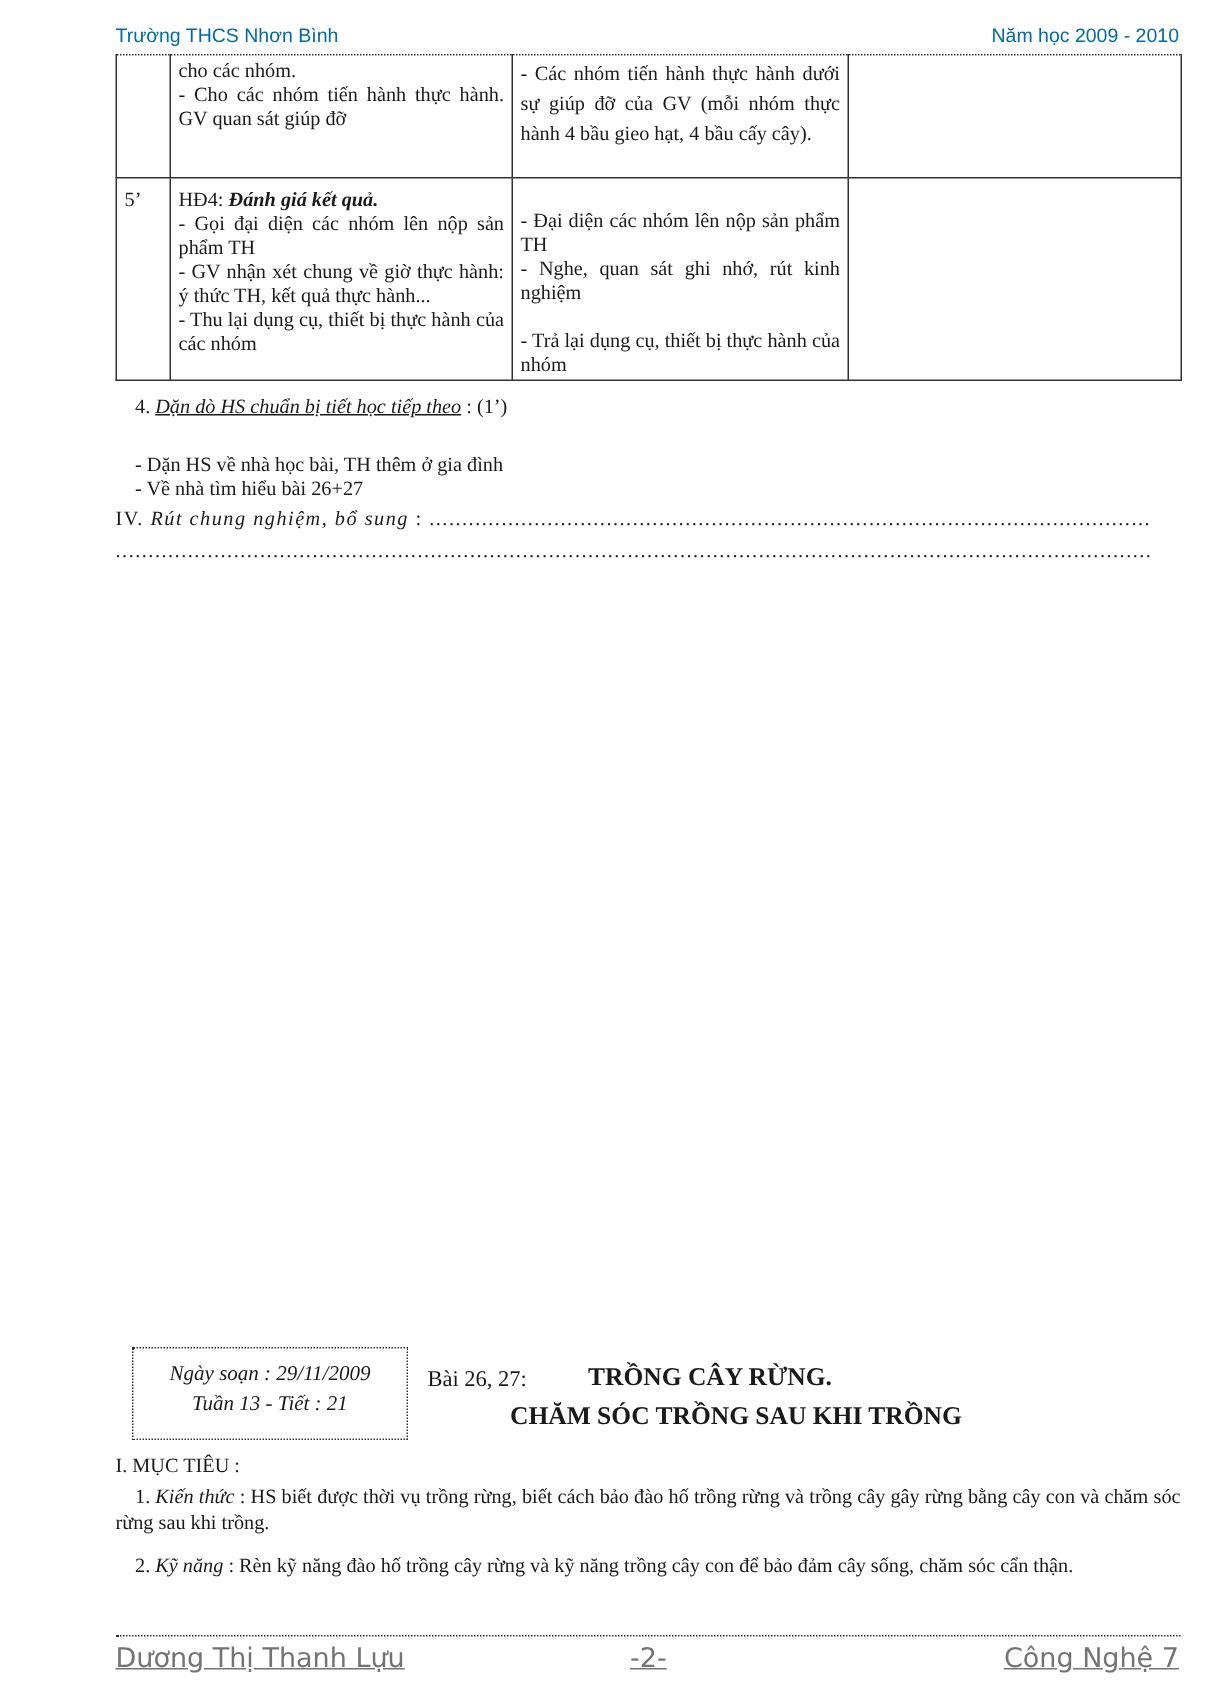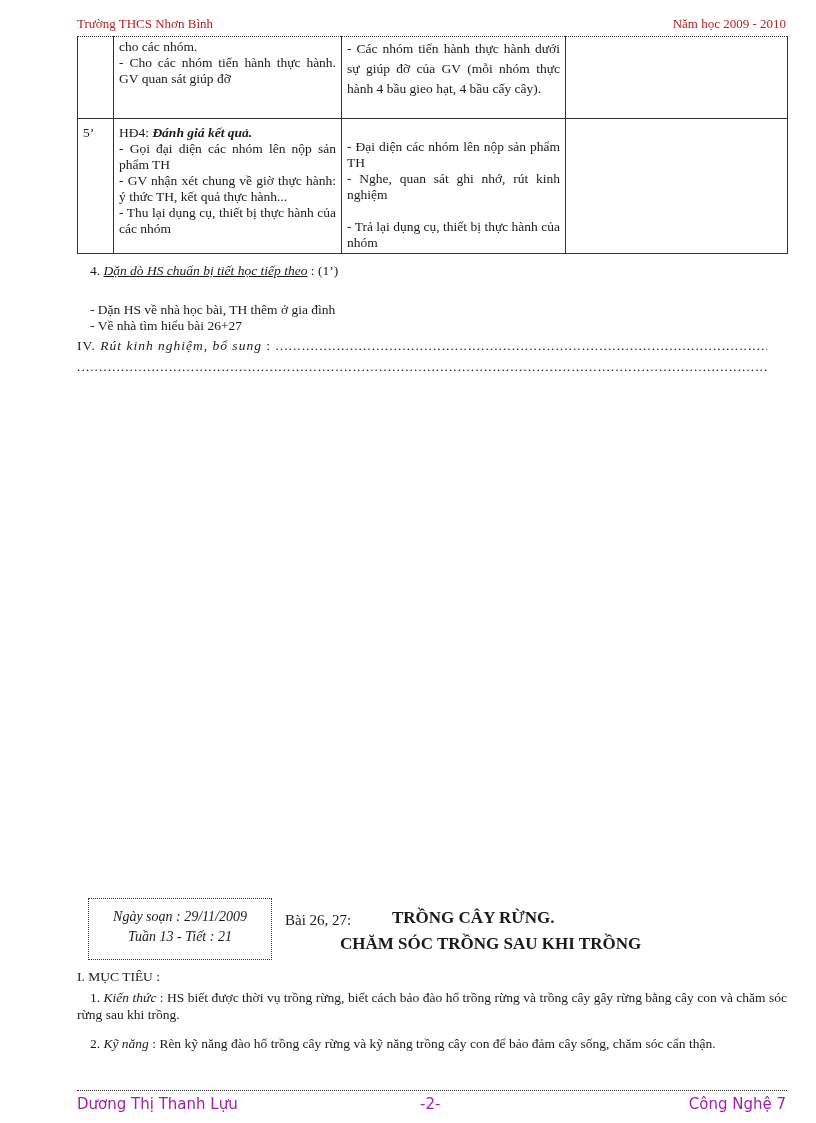--- a/index.html
+++ b/index.html
@@ -1,37 +1,37 @@
 <!DOCTYPE html>
 <html><head>
 <meta charset="utf-8">
 <style>
   html, body { margin: 0; padding: 0; background: #ffffff; }
   body { width: 816px; height: 1123px; position: relative; overflow: hidden;
          font-family: "Liberation Serif", serif; color: #1a1a1a; }
   .abs { position: absolute; }
-  .hdr { font-family: Liberation Serif, serif; font-size: 13px; color: #b91c1c; }
+  .hdr { font-family: Liberation Sans, sans-serif; font-size: 13px; color: #0369a1; }
   table.lesson { position: absolute; left: 77px; top: 36px; width: 710px;
                  border-collapse: collapse; table-layout: fixed; font-size: 13.5px; line-height: 16px; }
   table.lesson td, table.lesson th { border: 1px solid #333; vertical-align: top; padding: 2px 5px; }
   table.lesson th { font-weight: normal; text-align: center; height: 18px; }
   table.lesson tr.dotted-top td { border-top: 1px dotted #333; }
   .just { text-align: justify; }
   .tg { text-align: left; }
   .blk { display: block; }
   .bolditalic { font-weight: bold; font-style: italic; }
   .para { font-size: 13.5px; line-height: 17px; }
   .underline-ital { font-style: italic; text-decoration: underline; }
   .ital { font-style: italic; }
   .dots { overflow: hidden; white-space: nowrap; letter-spacing: 1px; }
   .info-box { left: 88px; top: 898px; width: 184px; height: 62px; border: 1px dotted #333; box-sizing: border-box;
               text-align: center; font-size: 14px; line-height: 20px; padding-top: 8px; font-style: italic; }
   .title { font-weight: bold; font-size: 17px; }
   .foot-rule { left: 77px; width: 710px; top: 1090px; border-top: 1px dotted #333; }
-  .footer { font-family: "DejaVu Sans", sans-serif; font-size: 15px; color: #a21caf; top: 1095px; }
+  .footer { font-family: "DejaVu Sans", sans-serif; font-size: 18px; color: #737373; top: 1095px; text-decoration: underline; }
 </style>
 </head>
 <body>
 
 <div class="abs hdr" style="left:77px; top:16px;">Trường THCS Nhơn Bình</div>
 <div class="abs hdr" style="right:30px; top:16px;">Năm học 2009 - 2010</div>
 
 <table class="lesson">
   <colgroup>
       <col style="width:36px">
@@ -70,21 +70,21 @@
 </tbody>
   </table>
 
 <div class="abs para" style="left:90px; top:262px;text-align:center;">
   <span>4. </span><span class="underline-ital">Dặn dò HS chuẩn bị tiết học tiếp theo</span><span> : (1’)</span>
 </div>
 <div class="abs para" style="left:90px; top:301px;">- Dặn HS về nhà học bài, TH thêm ở gia đình</div>
 <div class="abs para" style="left:90px; top:317px;">- Về nhà tìm hiểu bài 26+27</div>
 
 <div class="abs para dots" style="left:77px; top:337px; width:690px;">
-  <span>IV. </span><span class="ital">Rút kinh nghiệm, bổ sung</span><span> : </span><span>..........................................................................................................................................</span>
+  <span>IV. </span><span class="ital">Rút chung nghiệm, bổ sung</span><span> : </span><span>..........................................................................................................................................</span>
 </div>
 <div class="abs para dots" style="left:77px; top:358px; width:690px;">.....................................................................................................................................................................................................</div>
 
 <div class="abs info-box">
   <div>Ngày soạn : 29/11/2009</div>
   <div>Tuần 13 - Tiết : 21</div>
 </div>
 
 <div class="abs" style="left:285px; top:912px; font-size:15px;">Bài 26, 27:</div>
 <div class="abs title" style="left:392px; top:908px;">TRỒNG CÂY RỪNG.</div>

